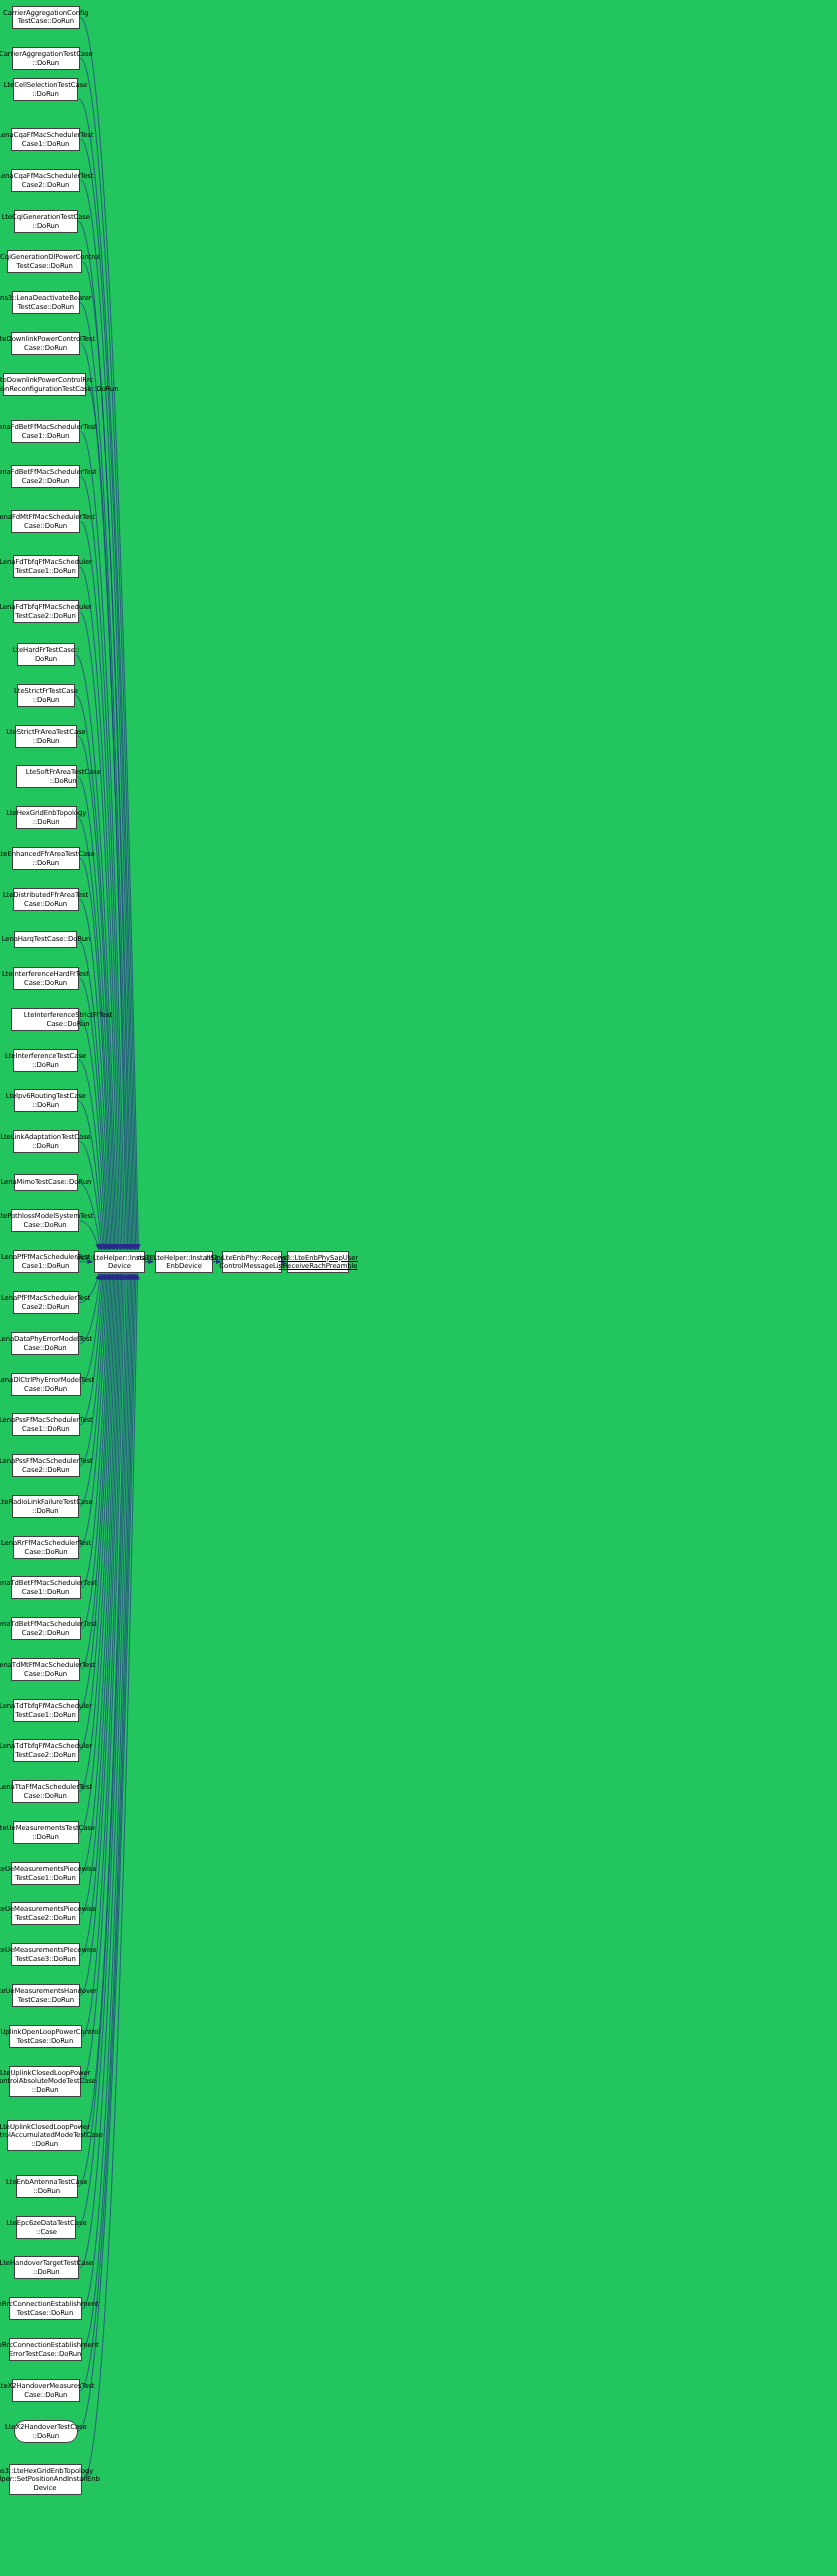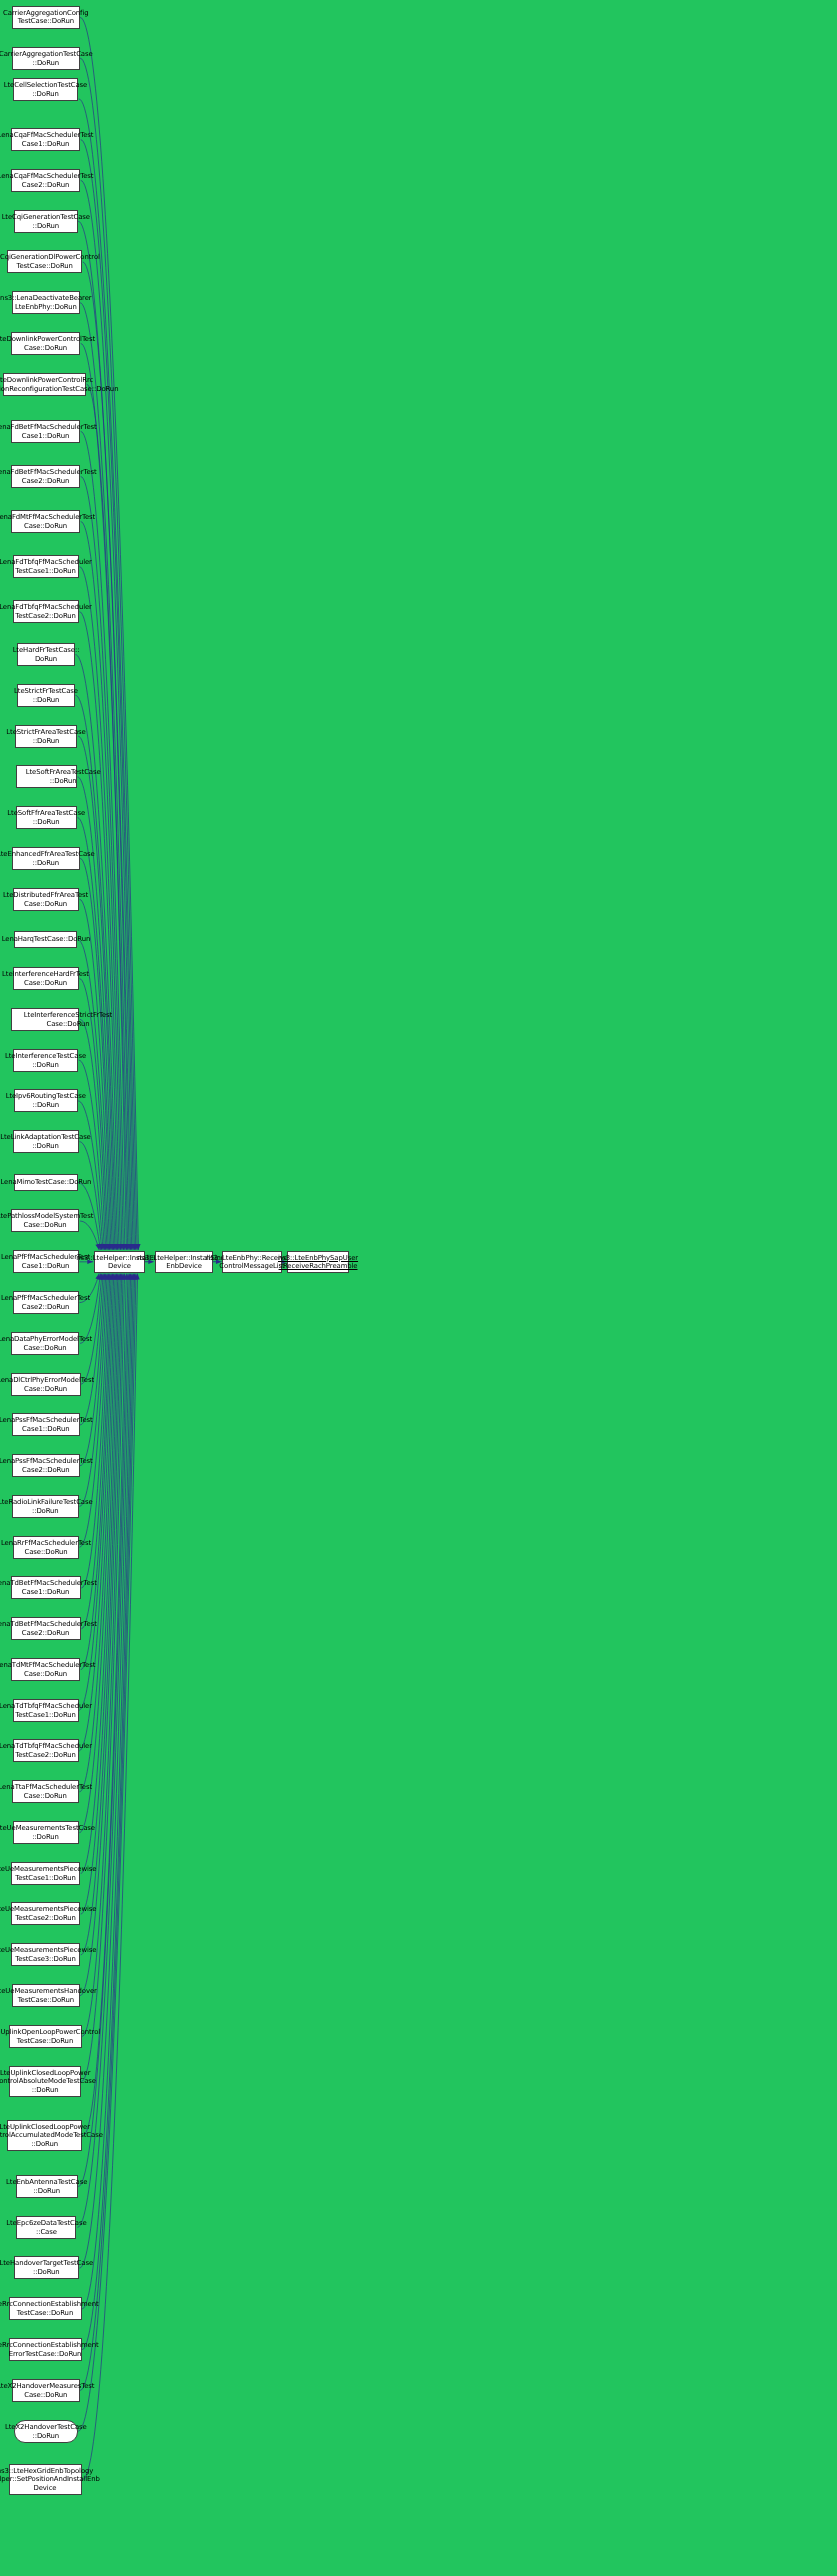--- a/index.html
+++ b/index.html
@@ -192,21 +192,21 @@
 ::DoRun</div>
       <div class="node" style="left: 11px; top: 128px; width: 69px; height: 23px;">LenaCqaFfMacSchedulerTest
 Case1::DoRun</div>
       <div class="node" style="left: 11px; top: 169px; width: 69px; height: 23px;">LenaCqaFfMacSchedulerTest
 Case2::DoRun</div>
       <div class="node" style="left: 13.8px; top: 210px; width: 64px; height: 23px;">LteCqiGenerationTestCase
 ::DoRun</div>
       <div class="node" style="left: 7.2px; top: 250px; width: 75px; height: 23px;">LteCqiGenerationDlPowerControl
 TestCase::DoRun</div>
       <div class="node" style="left: 11.8px; top: 291px; width: 68px; height: 23px;">ns3::LenaDeactivateBearer
-LteEnbPhy::DoRun</div>
+TestCase::DoRun</div>
       <div class="node" style="left: 11px; top: 332px; width: 69px; height: 23px;">LteDownlinkPowerControlTest
 Case::DoRun</div>
       <div class="node" style="left: 3.3px; top: 373px; width: 83px; height: 23px;">LteDownlinkPowerControlRrc
 ConnectionReconfigurationTestCase::DoRun</div>
       <div class="node" style="left: 11px; top: 420px; width: 69px; height: 23px;">LenaFdBetFfMacSchedulerTest
 Case1::DoRun</div>
       <div class="node" style="left: 11px; top: 465px; width: 69px; height: 23px;">LenaFdBetFfMacSchedulerTest
 Case2::DoRun</div>
       <div class="node" style="left: 11px; top: 510px; width: 69px; height: 23px;">LenaFdMtFfMacSchedulerTest
 Case::DoRun</div>
@@ -215,21 +215,21 @@
       <div class="node" style="left: 12.5px; top: 600px; width: 66px; height: 23px;">LenaFdTbfqFfMacScheduler
 TestCase2::DoRun</div>
       <div class="node" style="left: 17px; top: 643px; width: 58px; height: 23px;">LteHardFrTestCase::
 DoRun</div>
       <div class="node" style="left: 17px; top: 684px; width: 58px; height: 23px;">LteStrictFrTestCase
 ::DoRun</div>
       <div class="node" style="left: 15px; top: 725px; width: 62px; height: 23px;">LteStrictFrAreaTestCase
 ::DoRun</div>
       <div class="node" style="left: 15.7px; top: 765px; width: 61px; height: 23px; padding-left: 36px;">LteSoftFrAreaTestCase
 ::DoRun</div>
-      <div class="node" style="left: 15.7px; top: 806px; width: 61px; height: 23px;">LteSoftFfrAreaTestCase
+      <div class="node" style="left: 15.7px; top: 806px; width: 61px; height: 23px;">LteHexGridEnbTopology
 ::DoRun</div>
       <div class="node" style="left: 11.8px; top: 847px; width: 68px; height: 23px;">LteEnhancedFfrAreaTestCase
 ::DoRun</div>
       <div class="node" style="left: 12.5px; top: 888px; width: 66px; height: 23px;">LteDistributedFfrAreaTest
 Case::DoRun</div>
       <div class="node" style="left: 14.4px; top: 931px; width: 63px; height: 17px;">LenaHarqTestCase::DoRun</div>
       <div class="node" style="left: 12.5px; top: 967px; width: 66px; height: 23px;">LteInterferenceHardFrTest
 Case::DoRun</div>
       <div class="node" style="left: 11px; top: 1008px; width: 68px; height: 23px; padding-left: 48px;">LteInterferenceStrictFrTest
 Case::DoRun</div>

